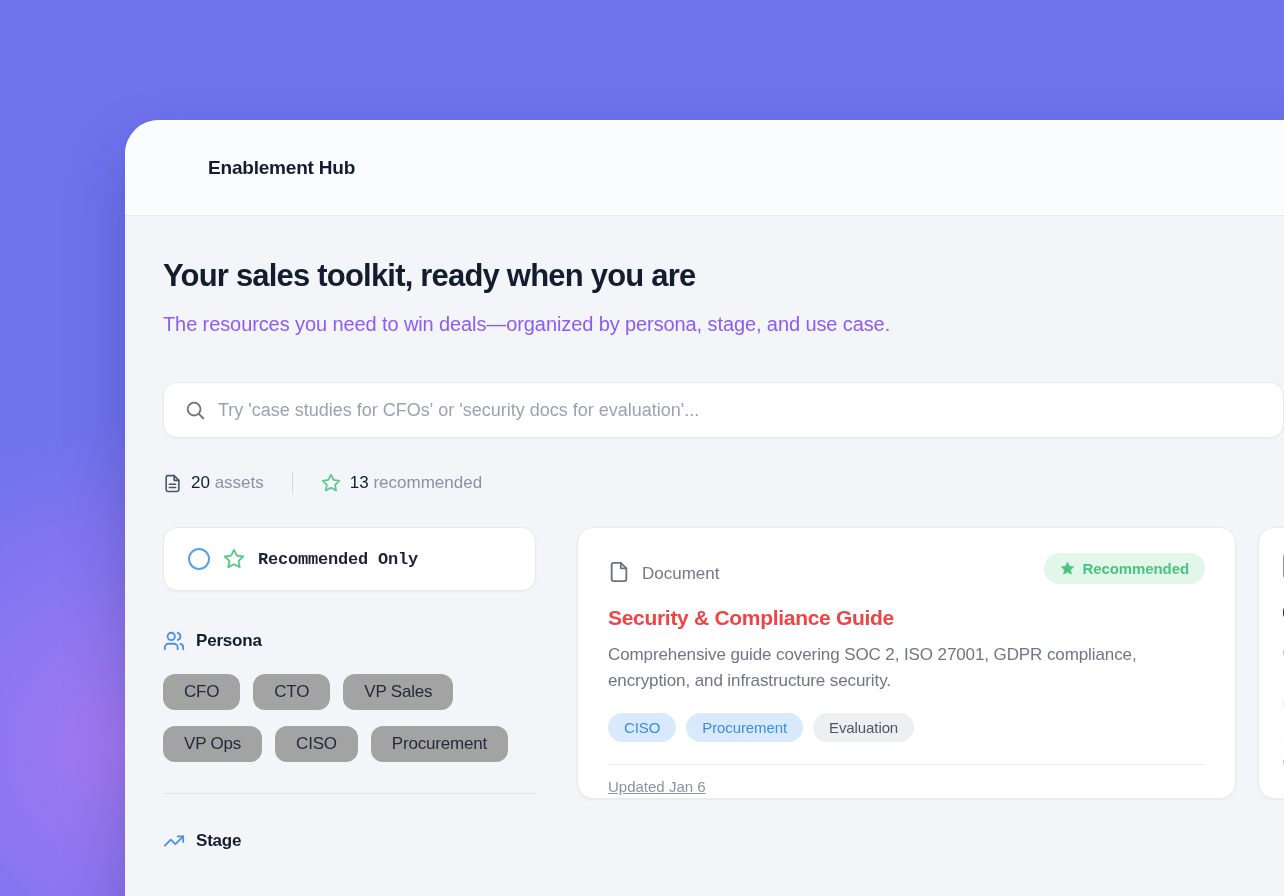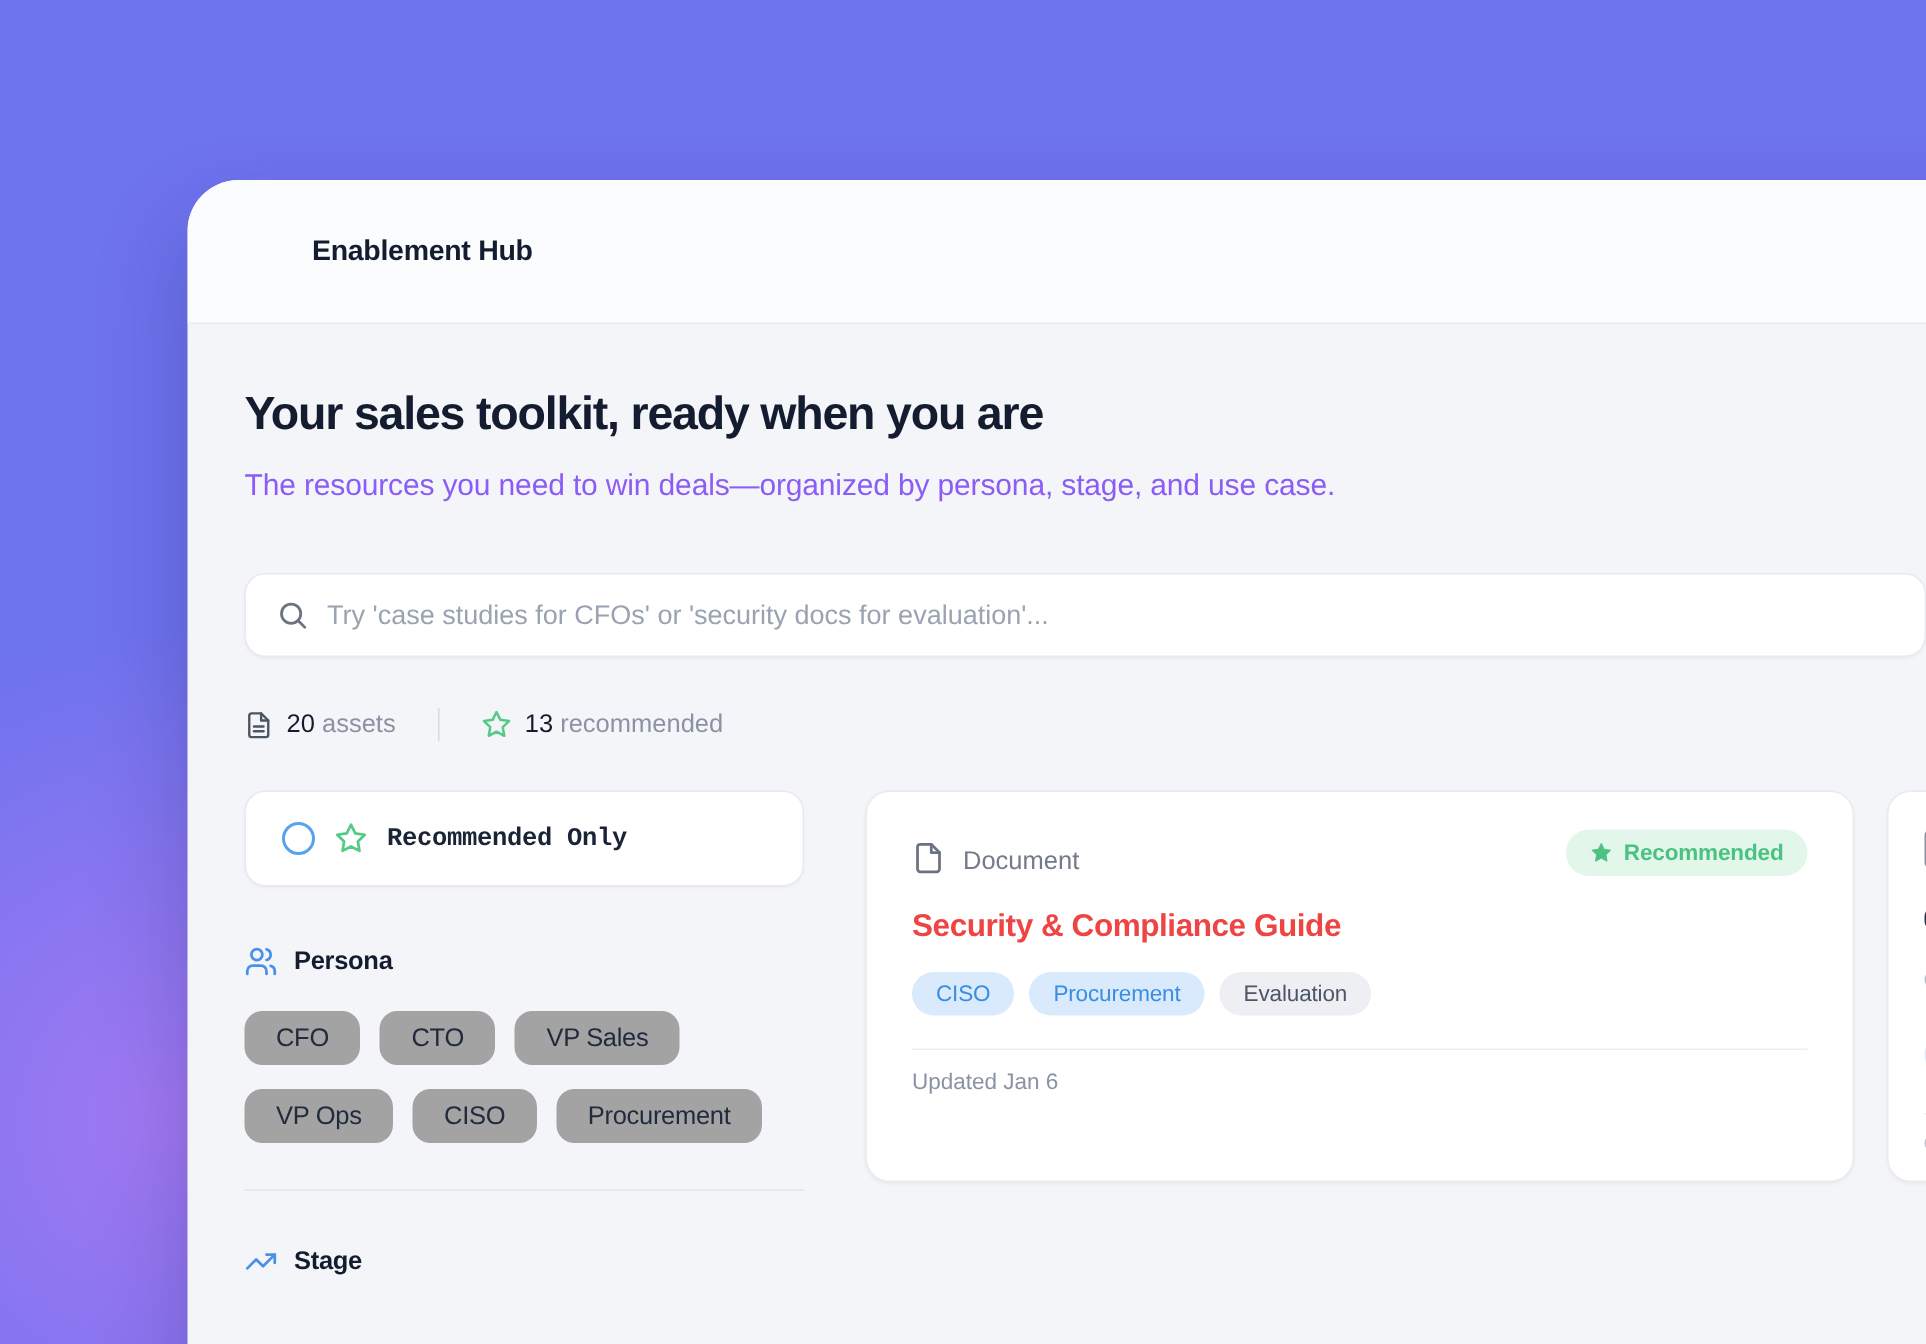--- a/index.html
+++ b/index.html
@@ -92,21 +92,21 @@
     margin-left:auto; display:flex; align-items:center; gap:8px;
     background:#e2f7ea; color:#4cc282; border-radius:999px; padding:7px 16px;
     font-size:15px; font-weight:700; letter-spacing:-.1px;
   }
   .asset-title { margin-top:22px; font-size:21px; font-weight:700; color:#ef4444; letter-spacing:-.3px; }
   .asset-desc { margin-top:12px; font-size:17px; line-height:1.55; color:#6e7686; max-width:592px; letter-spacing:-.1px; }
   .tag-row { margin-top:18px; display:flex; gap:10px; }
   .tag { border-radius:999px; padding:6px 16px; font-size:15px; letter-spacing:-.1px; }
   .tag.blue { background:#d9eafc; color:#3a8de2; }
   .tag.gray { background:#edeff2; color:#4d5668; }
-  .asset-footer { margin-top:22px; border-top:1px solid #eceef1; padding:13px 0 19px; font-size:15px; color:#8a92a3; }
+  .asset-footer { margin-top:22px; border-top:1px solid #eceef1; padding:13px 0 3px; font-size:15px; color:#8a92a3;text-decoration:underline; }
 
   
   .asset-card.partial { padding:25px 24px 0; }
   .sk { border-radius:6px; }
   .sk-icon { width:22px; height:26px; border:2px solid #8a92a3; border-radius:4px; }
   .sk-title { margin-top:26px; height:15px; width:260px; background:#2a3346; }
   .sk-line { margin-top:27px; height:12px; width:330px; background:#b9c0cb; }
   .sk-tag { margin-top:31px; height:26px; width:84px; border-radius:999px; background:#d9eafc; }
   .sk-footer { margin-top:26px; border-top:1px solid #eceef1; padding:13px 0 19px; }
   .sk-footer-line { height:12px; width:110px; background:#b9c0cb; border-radius:6px; }
@@ -222,20 +222,21 @@
             </span>
             <span class="asset-type">Document</span>
             <span class="rec-badge">
               <svg width="15" height="15" viewBox="0 0 24 24" fill="#4cc282" stroke="#4cc282" stroke-width="1" stroke-linejoin="round">
                 <polygon points="12 2 15.09 8.26 22 9.27 17 14.14 18.18 21.02 12 17.77 5.82 21.02 7 14.14 2 9.27 8.91 8.26"></polygon>
               </svg>
               <span>Recommended</span>
             </span>
           </div>
           <div class="asset-title">Security &amp; Compliance Guide</div>
+          <div class="asset-desc">Comprehensive guide covering SOC 2, ISO 27001, GDPR compliance, encryption, and infrastructure security.</div>
           <div class="tag-row">
             <span class="tag blue">CISO</span>
             <span class="tag blue">Procurement</span>
             <span class="tag gray">Evaluation</span>
           </div>
           <div class="asset-footer">Updated Jan 6</div>
         </div>
 
         <div class="asset-card partial">
           <div class="sk sk-icon"></div>

